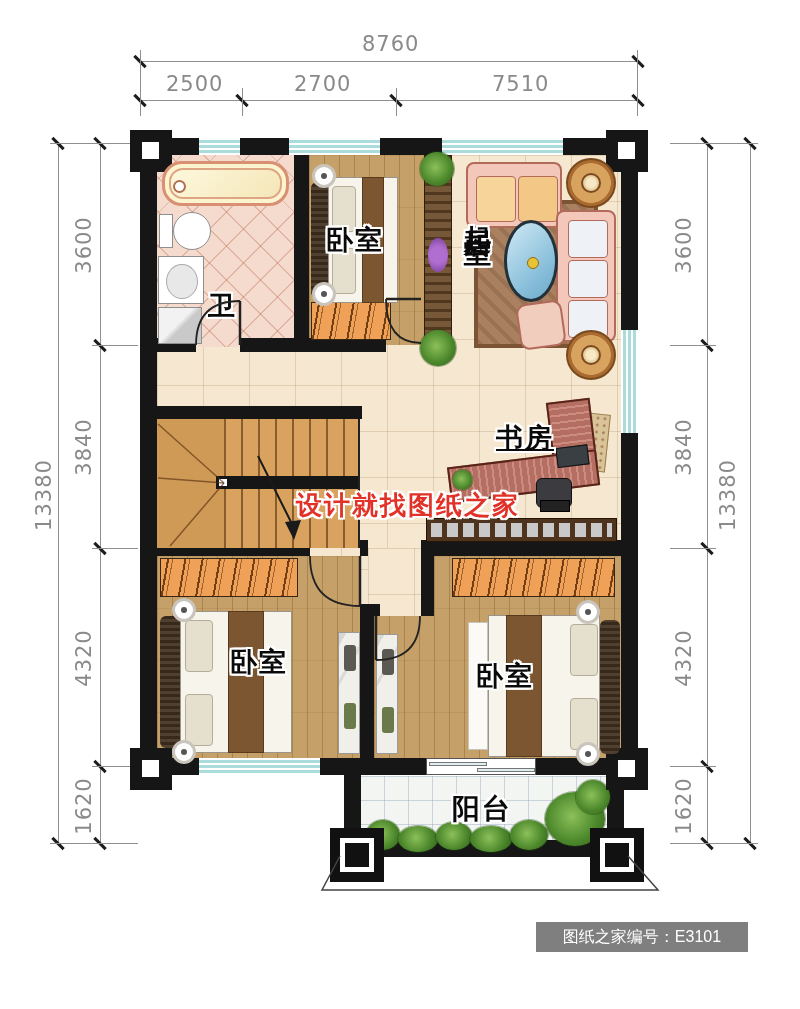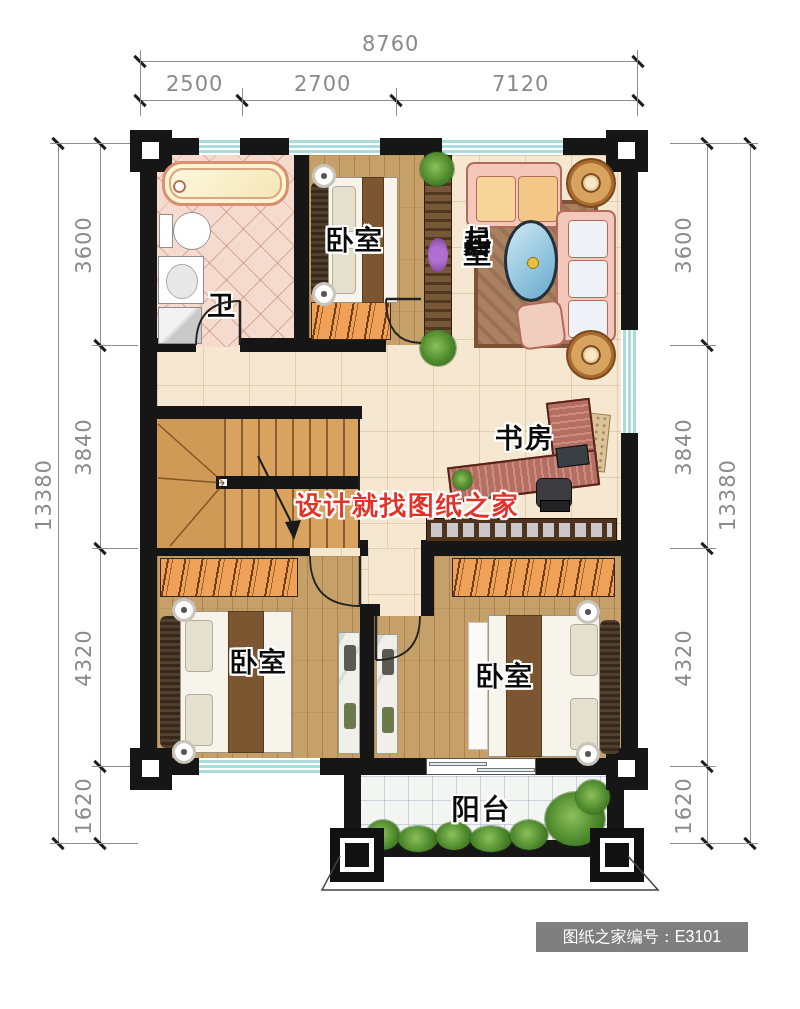--- a/index.html
+++ b/index.html
@@ -55,21 +55,21 @@
   <div class="tk" style="left:630px;top:60px;"></div>
   <div class="dimtxt" style="left:362px;top:32px;">8760</div>
 
   <div class="dimline" style="left:140px;top:100px;width:498px;height:1px;"></div>
   <div class="tk" style="left:132px;top:99px;"></div>
   <div class="tk" style="left:234px;top:99px;"></div>
   <div class="tk" style="left:388px;top:99px;"></div>
   <div class="tk" style="left:630px;top:99px;"></div>
   <div class="dimtxt" style="left:166px;top:72px;">2500</div>
   <div class="dimtxt" style="left:294px;top:72px;">2700</div>
-  <div class="dimtxt" style="left:492px;top:72px;">7120</div>
+  <div class="dimtxt" style="left:492px;top:72px;">7510</div>
   <div class="dimline" style="left:140px;top:50px;width:1px;height:66px;"></div>
   <div class="dimline" style="left:637px;top:50px;width:1px;height:66px;"></div>
   <div class="dimline" style="left:242px;top:88px;width:1px;height:28px;"></div>
   <div class="dimline" style="left:396px;top:88px;width:1px;height:28px;"></div>
 
   <div class="dimline" style="left:58px;top:143px;width:1px;height:701px;"></div>
   <div class="tk" style="left:50px;top:142px;"></div>
   <div class="tk" style="left:50px;top:842px;"></div>
   <div class="dimtxt rot" style="left:8px;top:483px;width:72px;text-align:center;">13380</div>
 
@@ -241,21 +241,21 @@
 
   <div class="abs" style="left:556px;top:412px;width:52px;height:58px;background:#d9c49a;border:1px solid #9a7c4a;box-sizing:border-box;background-image:radial-gradient(rgba(120,60,20,.5) 1px,rgba(255,255,255,0) 1.6px);background-size:7px 7px;transform:rotate(6deg);"></div>
   <div class="abs" style="left:440px;top:400px;width:170px;height:110px;transform:rotate(-7deg);">
     <div class="abs" style="left:112px;top:6px;width:44px;height:66px;background:#c4786a;border:2px solid #57241a;box-sizing:border-box;background-image:repeating-linear-gradient(0deg,rgba(255,255,255,.15) 0 2px,rgba(0,0,0,.08) 2px 7px);"></div>
     <div class="abs" style="left:6px;top:58px;width:150px;height:36px;background:#c4786a;border:2px solid #57241a;box-sizing:border-box;background-image:repeating-linear-gradient(90deg,rgba(255,255,255,.15) 0 2px,rgba(0,0,0,.08) 2px 7px);"></div>
     <div class="plant" style="left:10px;top:62px;width:20px;height:20px;"></div>
     <div class="abs" style="left:116px;top:52px;width:32px;height:20px;background:#3a3f44;border:1px solid #111;box-sizing:border-box;"></div>
   </div>
   <div class="abs" style="left:536px;top:478px;width:36px;height:30px;background:#3c3c40;border:1px solid #111;border-radius:6px;box-sizing:border-box;"></div>
   <div class="abs" style="left:540px;top:500px;width:28px;height:10px;background:#222;border:1px solid #000;"></div>
-  <div class="room-label" style="left:496px;top:420px;">书房</div>
+  <div class="room-label" style="left:496px;top:420px;text-decoration:underline;">书房</div>
 
   <div class="abs" style="left:426px;top:518px;width:191px;height:24px;background:#4e341e;border:1px solid #241405;box-sizing:border-box;">
     <div class="abs" style="left:4px;top:4px;right:4px;bottom:4px;background:repeating-linear-gradient(90deg,#c9c9c9 0 11px,#4e341e 11px 16px);"></div>
   </div>
 
   <div class="wardrobe" style="left:160px;top:558px;width:138px;height:39px;"></div>
   <div class="headboard" style="left:160px;top:616px;width:20px;height:132px;"></div>
   <div class="mattress" style="left:180px;top:611px;width:112px;height:142px;"></div>
   <div class="pillow" style="left:185px;top:620px;width:26px;height:50px;"></div>
   <div class="pillow" style="left:185px;top:694px;width:26px;height:50px;"></div>

